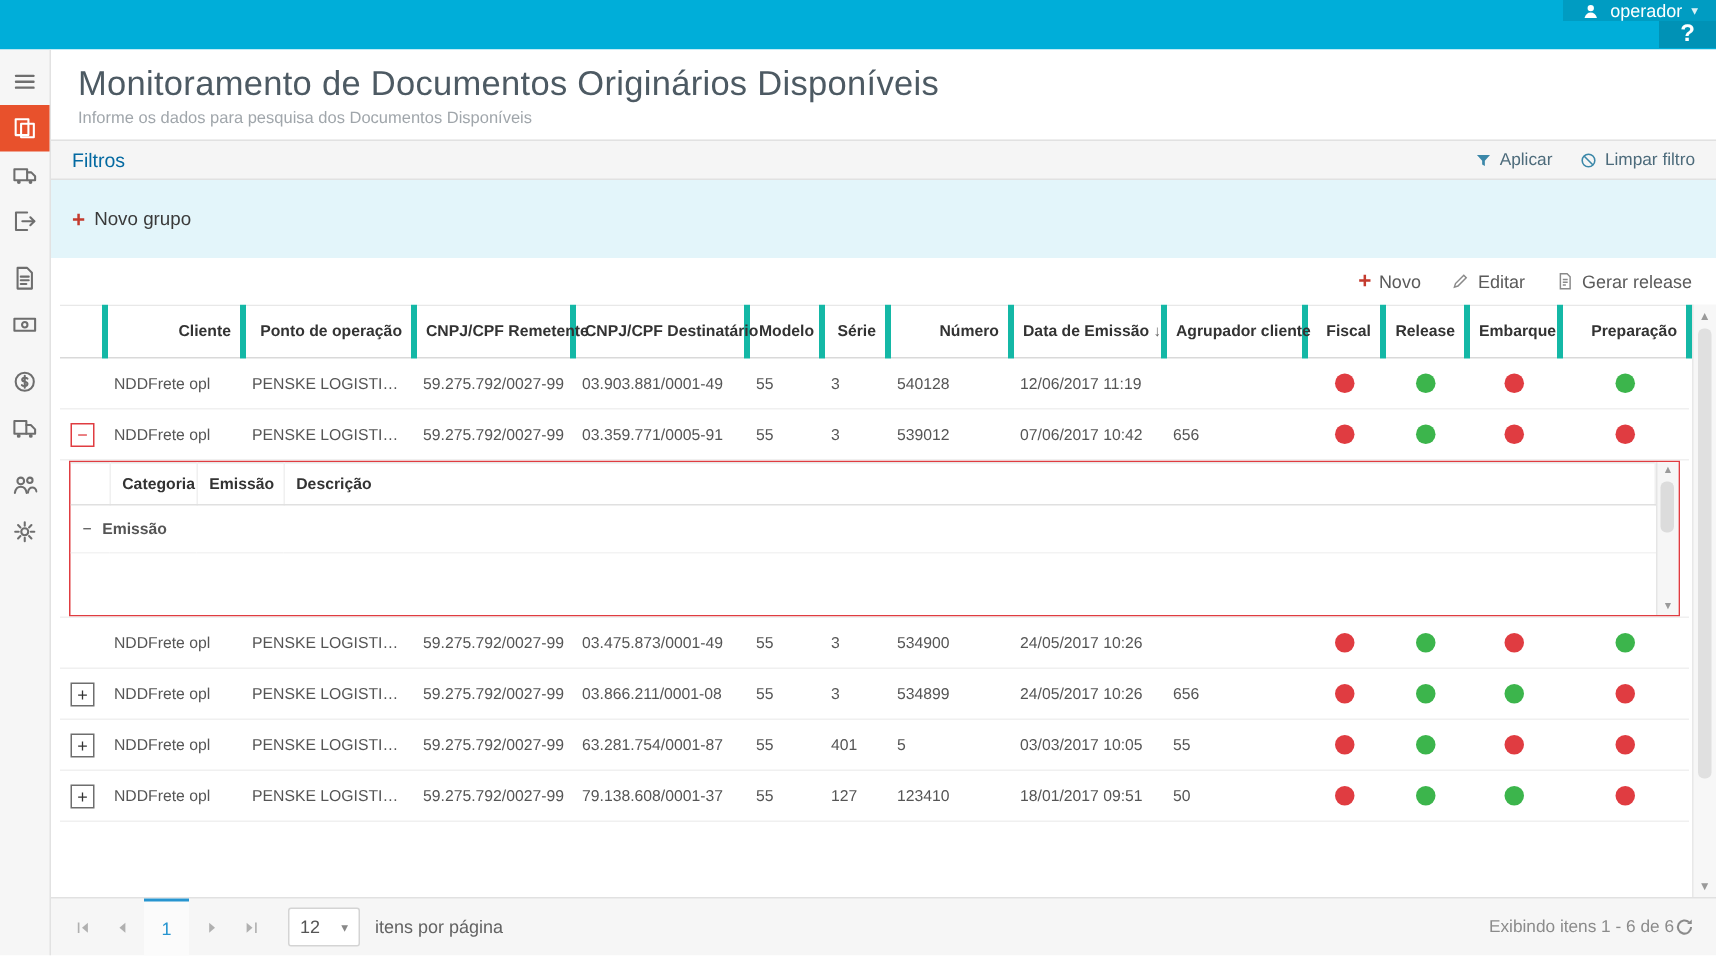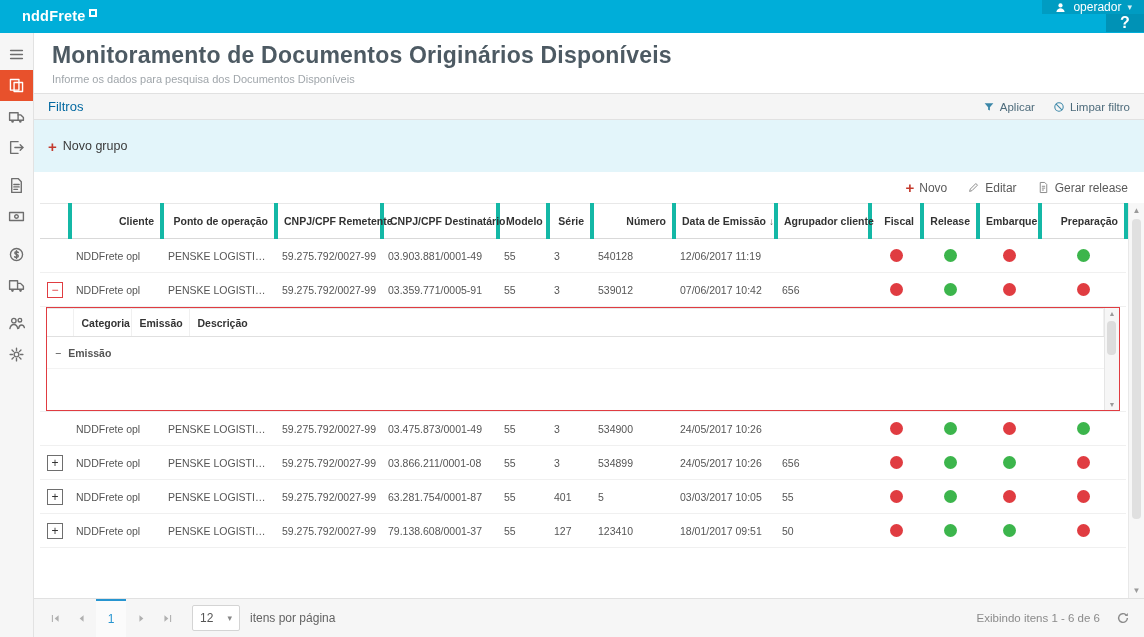--- a/index.html
+++ b/index.html
@@ -22,21 +22,21 @@
   
   .sidebar { flex:0 0 34px; background:#f6f6f6; border-right:1px solid #e2e2e2; padding-top:6px; display:flex; flex-direction:column; }
   .side-item { height:31px; display:flex; align-items:center; justify-content:center; color:#6e6e6e; }
   .side-item.active { background:#e8512c; color:#fff; }
   .side-ico { display:flex; width:17px; height:17px; }
   .side-ico svg { width:17px; height:17px; }
 
   
   .main { flex:1; min-width:0; display:flex; flex-direction:column; background:#fff; }
   .page-head { flex:0 0 60px; padding:9px 18px 0; }
-  .page-title { font-size:23px; font-weight:700; color:#4d5a63; letter-spacing:.2px; white-space:nowrap; }
+  .page-title { font-size:23px; font-weight:400; color:#4d5a63; letter-spacing:.2px; white-space:nowrap; }
   .page-sub { font-size:11px; color:#a0a6ab; margin-top:4px; }
 
   .filters-bar { flex:0 0 27px; background:#f5f5f5; border-top:1px solid #e1e1e1; border-bottom:1px solid #e1e1e1; display:flex; align-items:center; padding:0 14px; }
   .filters-title { font-size:13px; color:#0369a1; }
   .filters-actions { margin-left:auto; display:flex; gap:18px; }
   .filter-action { display:flex; align-items:center; gap:5px; font-size:11.5px; color:#4d6b7b; }
   .filter-action svg { width:12px; height:12px; color:#3b87a8; }
 
   .group-panel { flex:0 0 52px; background:#e3f5fa; display:flex; align-items:center; padding:0 14px; }
   .new-group { display:flex; align-items:center; gap:6px; font-size:12.5px; color:#3a3a3a; }
@@ -76,33 +76,29 @@
   .vthumb { position:absolute; top:16px; left:3px; width:9px; height:300px; background:#e0e0e0; border-radius:4px; }
 
   
   .pager { flex:0 0 38px; background:#f6f6f6; border-top:1px solid #e1e1e1; display:flex; align-items:center; padding:0 14px 0 8px; }
   .pnav { width:26px; height:38px; display:flex; align-items:center; justify-content:center; color:#b0b0b0; }
   .pnav svg { width:11px; height:11px; }
   .page-current { min-width:30px; height:38px; display:flex; align-items:center; justify-content:center; font-size:12px; color:#2795d0; border-top:2px solid #2795d0; background:#fbfbfb; margin:0 2px; }
   .page-size { margin-left:12px; width:48px; height:26px; border:1px solid #d4d4d4; border-radius:2px; background:#fff; display:flex; align-items:center; justify-content:space-between; padding:0 7px; font-size:12px; color:#555; }
   .caret2 { font-size:9px; color:#888; }
   .per-page { margin-left:10px; font-size:12px; color:#636363; }
-  .pager-right { margin-left:auto; display:flex; align-items:center; gap:16px; color:#8b8b8b; font-size:11.5px; }
+  .pager-right { margin-left:auto; display:flex; align-items:center; color:#8b8b8b; font-size:11.5px; }
   .pager-right svg { width:14px; height:14px; }
 </style>
 </head>
 <body>
 
 <div class="app">
 
   <div class="topbar">
-    <div class="brand">
-      <span>nddFrete</span>
-      <span class="logo-flag"></span>
-    </div>
     <div class="topbar-right">
       <div class="user-menu">
         <svg viewBox="0 0 16 16">
             <circle cx="8" cy="5.4" r="2.6" fill="currentColor"></circle>
             <path d="M2.9 13.6c.6-3 2.7-4.6 5.1-4.6s4.5 1.6 5.1 4.6z" fill="currentColor"></path>
           </svg>
         <span>operador</span>
         <span class="caret">▾</span>
       </div>
       <div class="help-btn">?</div>

